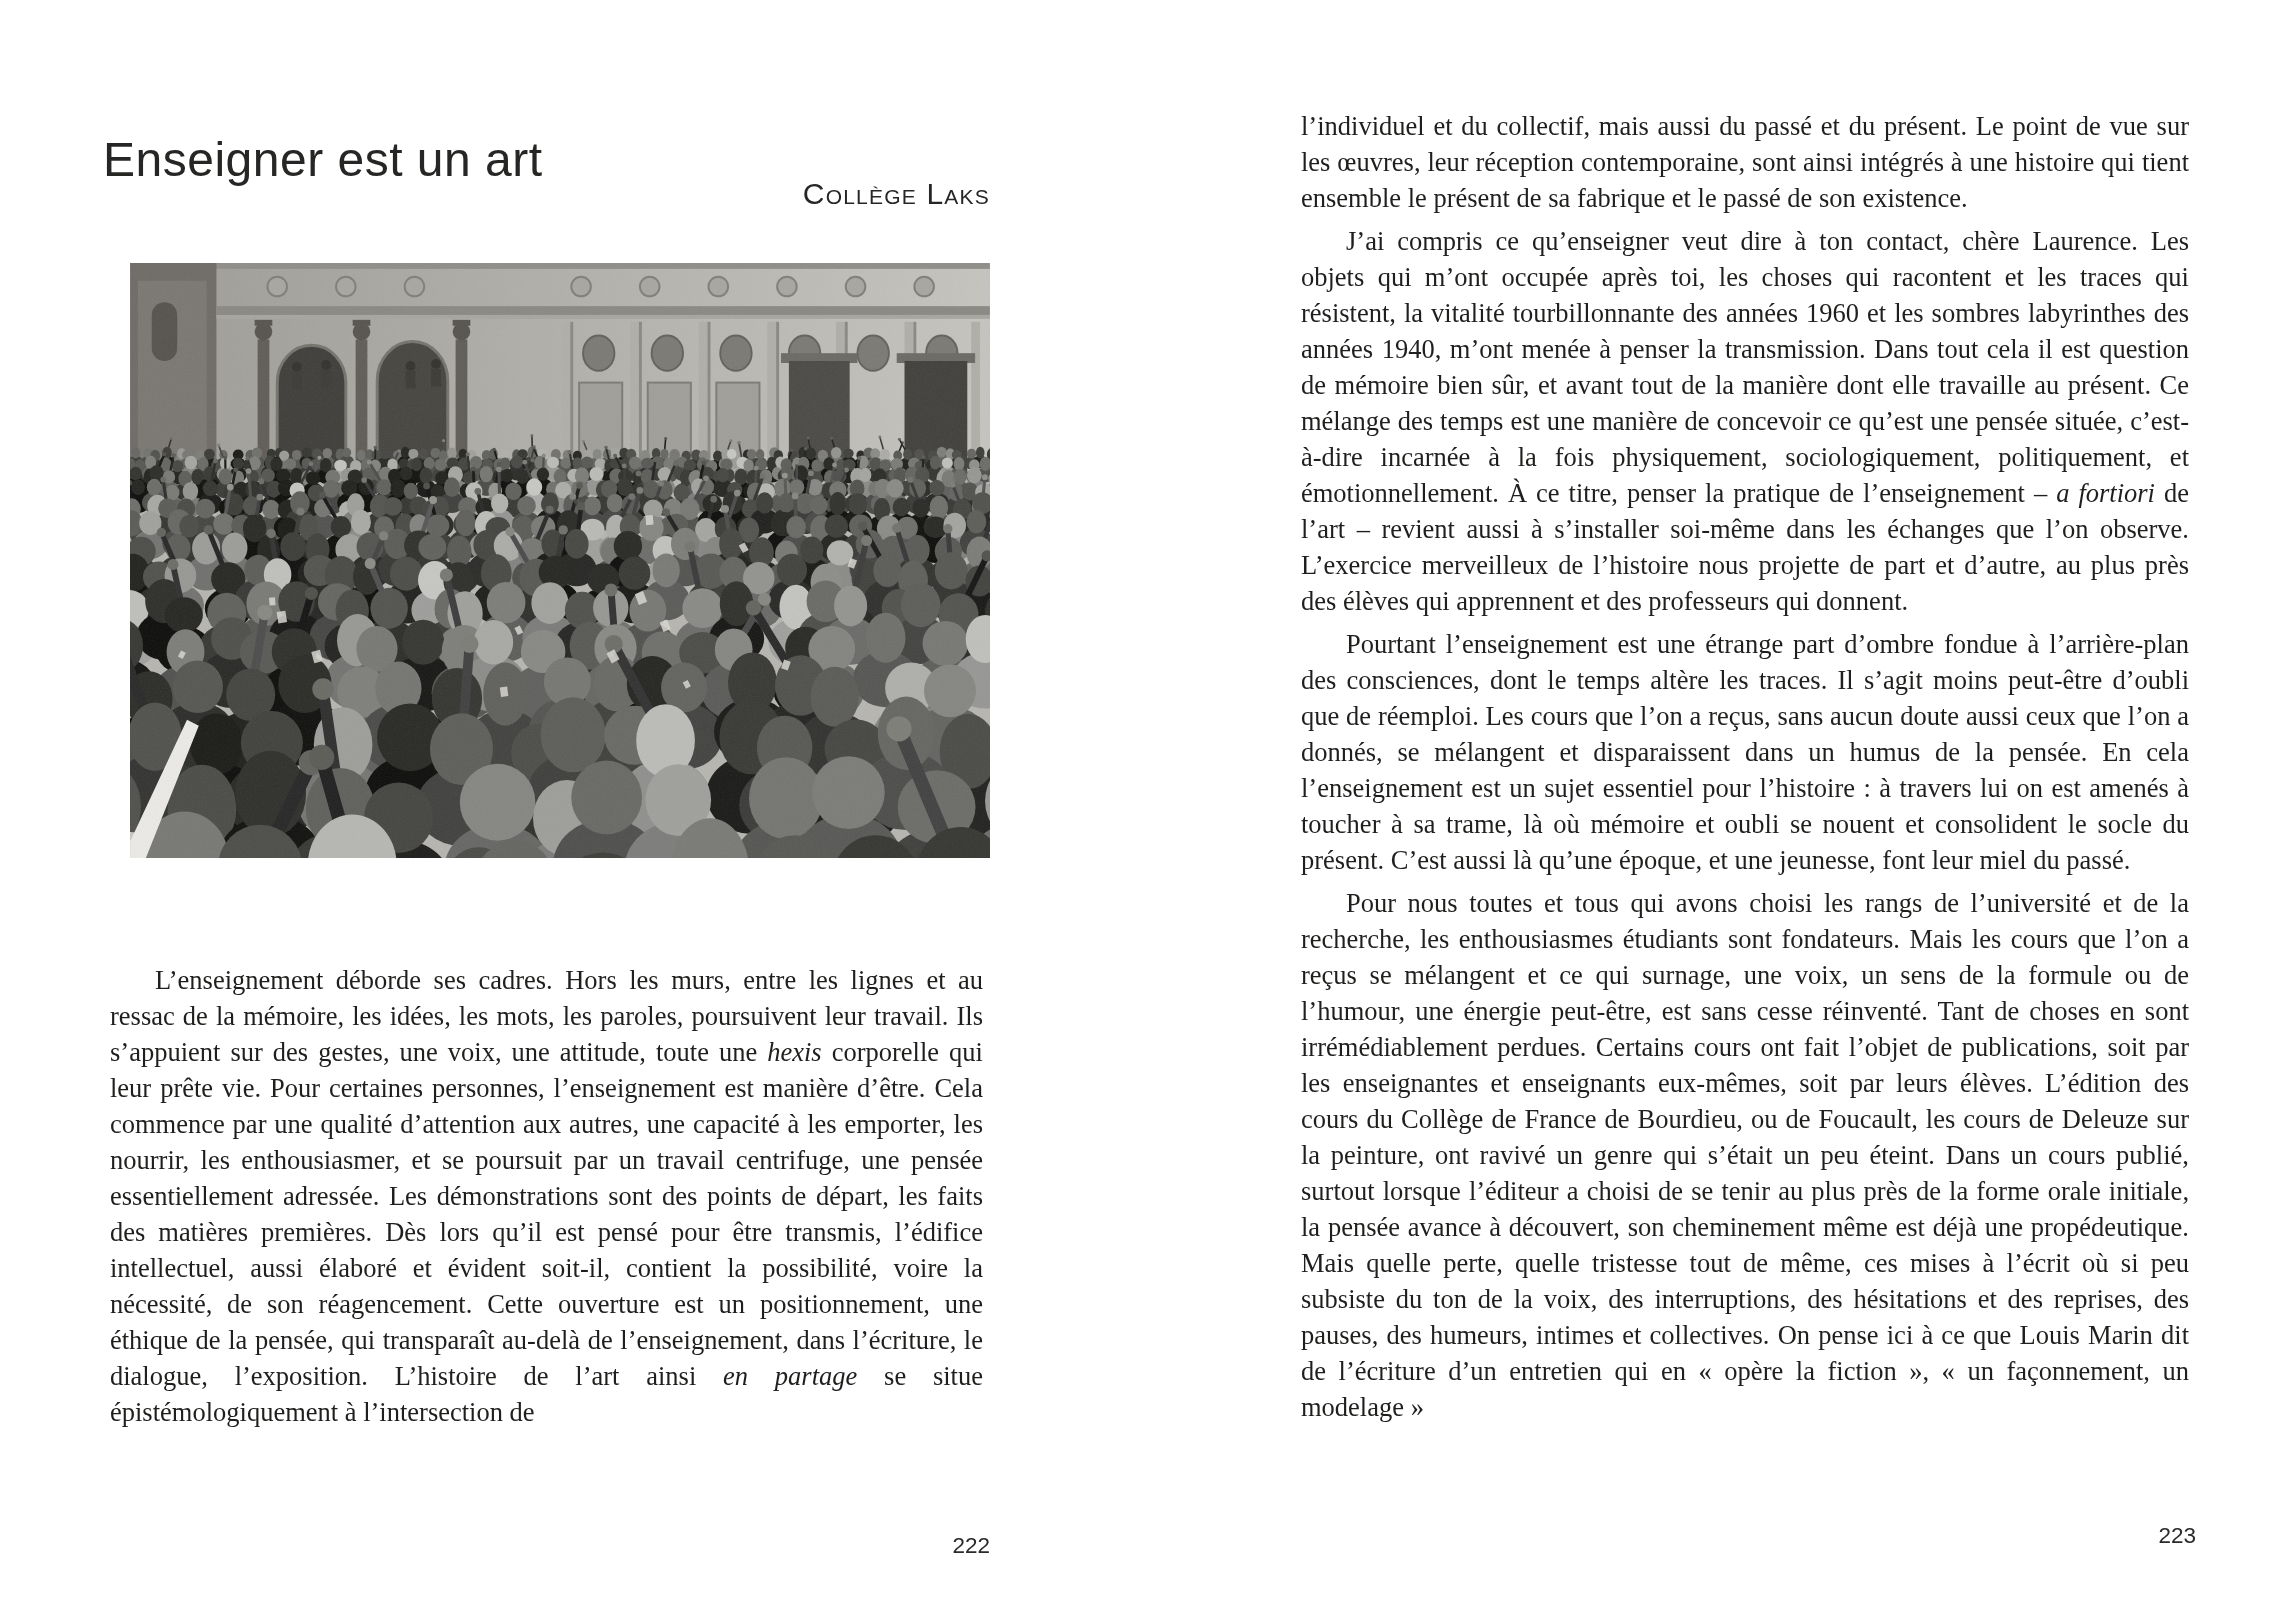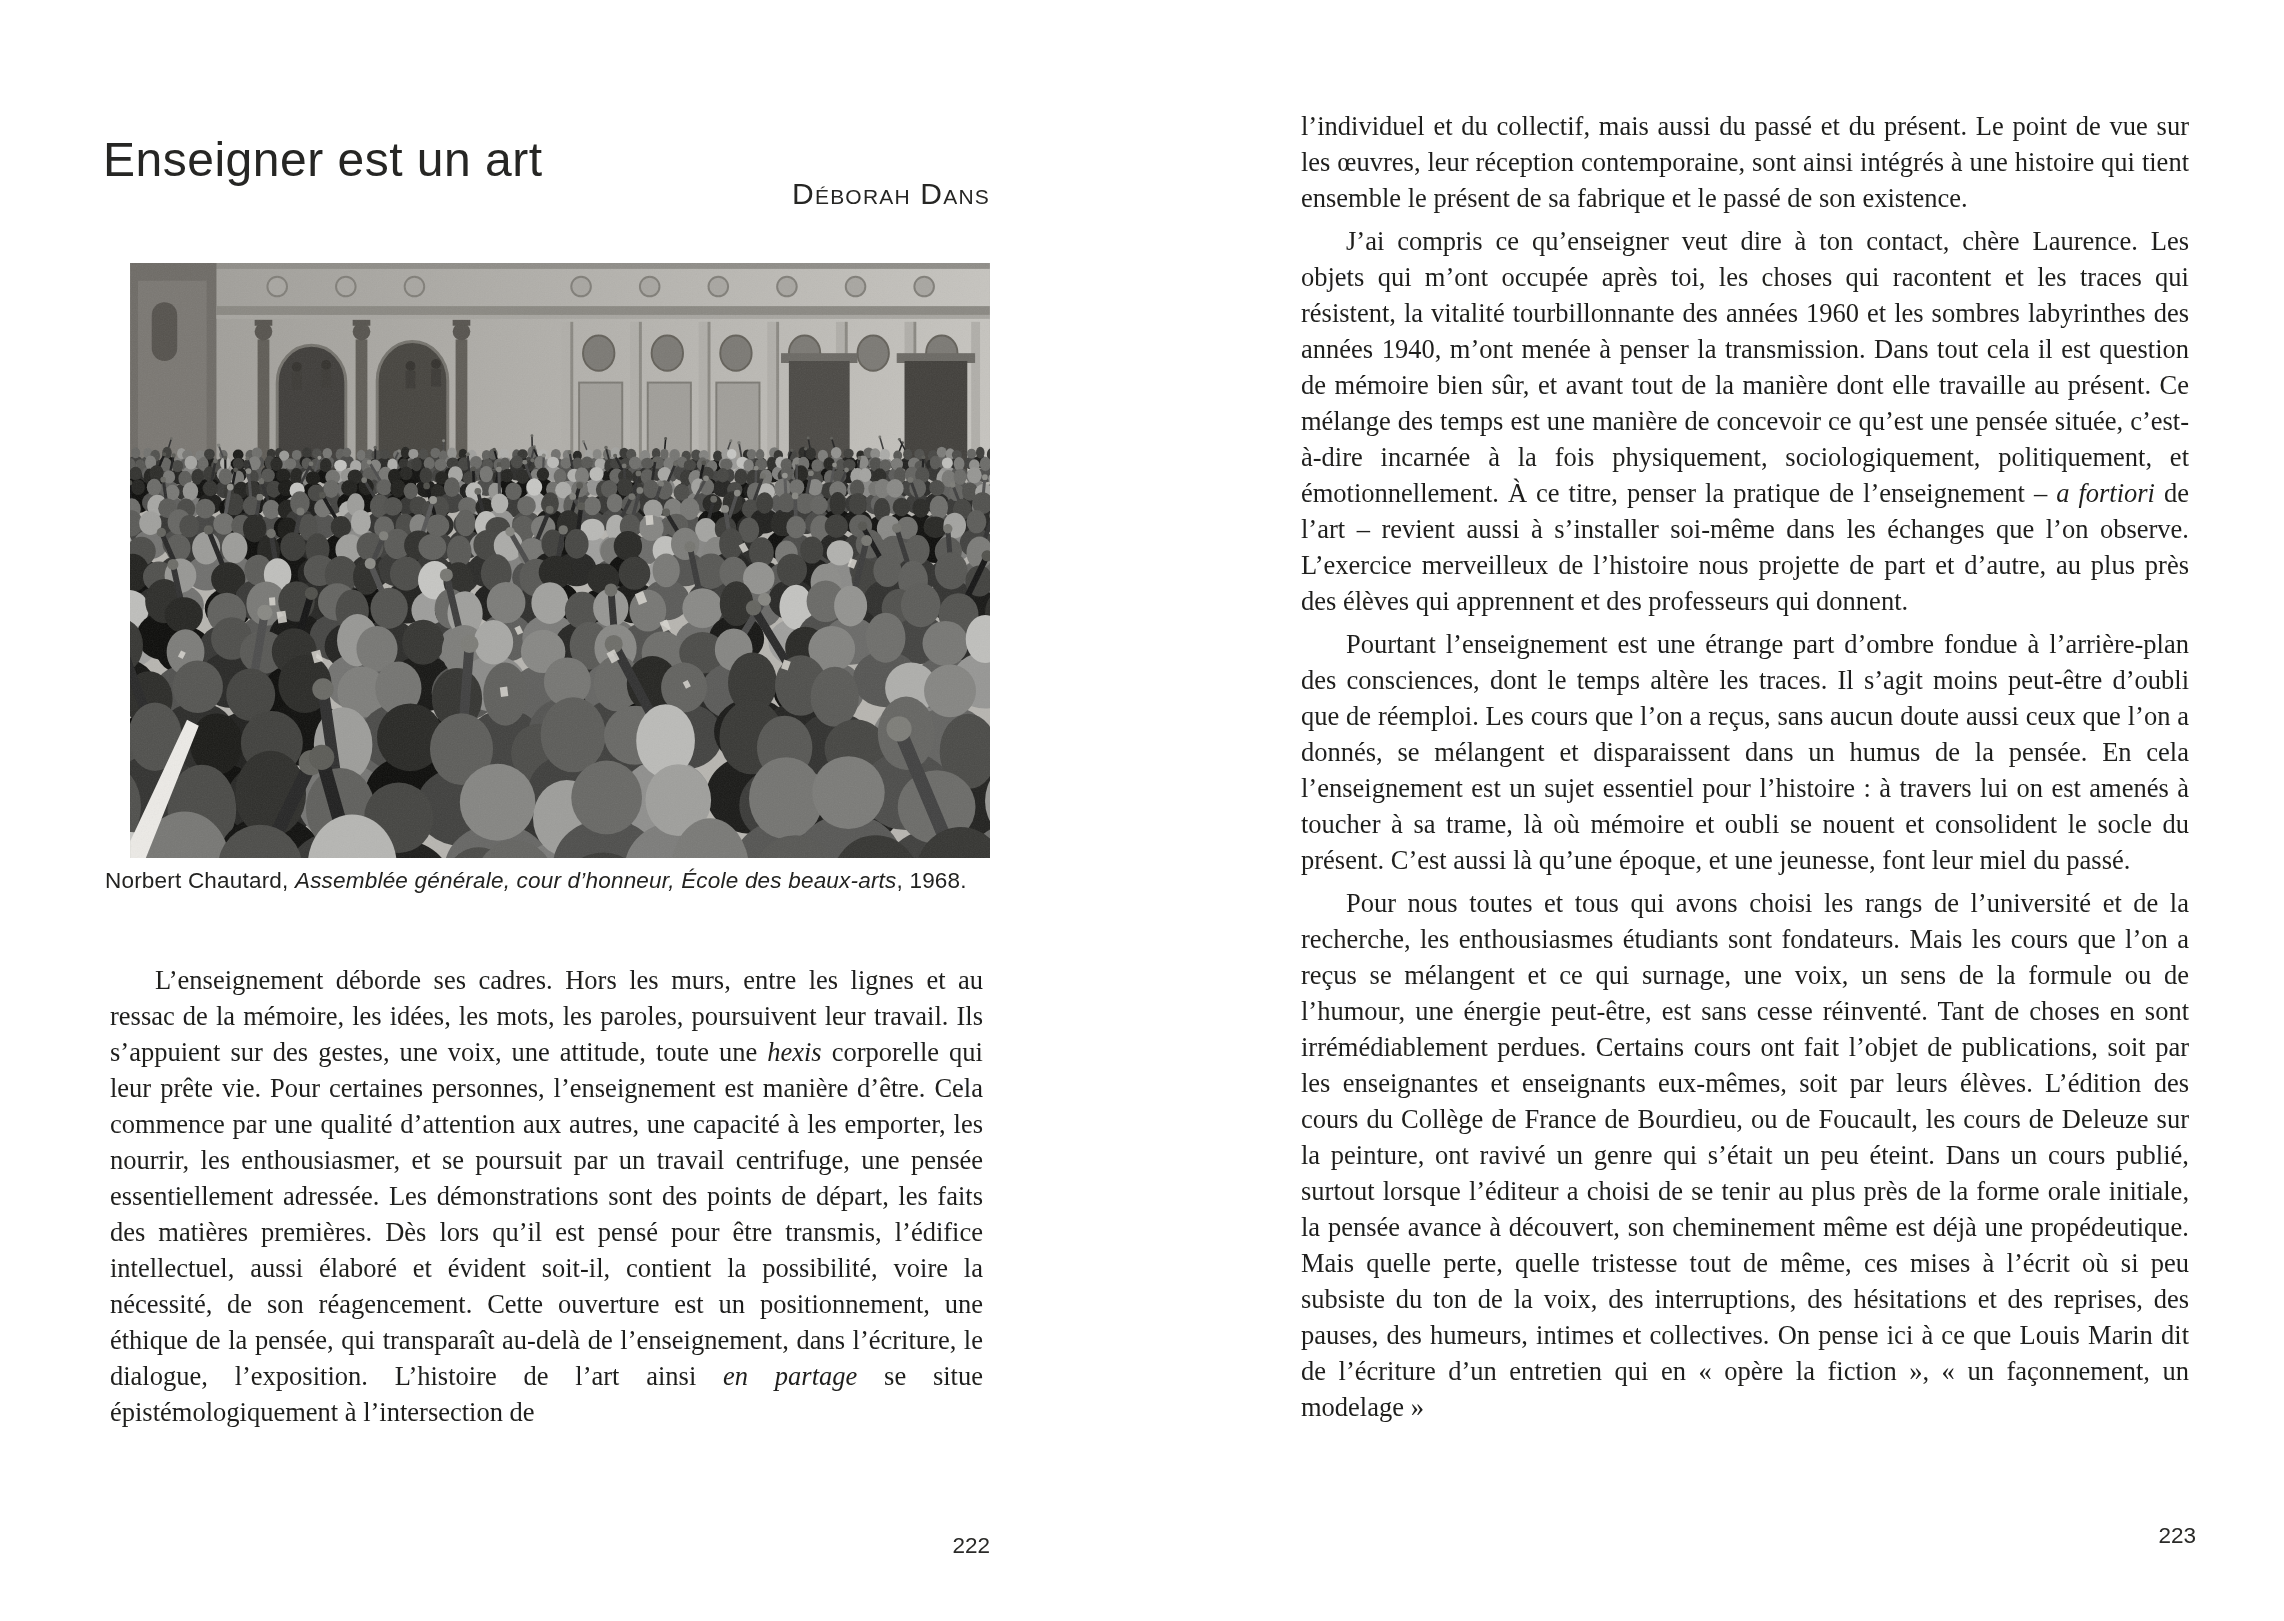--- a/index.html
+++ b/index.html
@@ -43,21 +43,21 @@
   #left-col .pageno{top:1533px}
   #right-col .pageno{top:1523px}
 </style>
 </head>
 <body>
 
 <div class="col" id="left-col">
 
   <h1 class="title">Enseigner est un art</h1>
 
-  <div class="author">Déborah Dans</div>
+  <div class="author">Collège Laks</div>
 
   <figure class="photo" style="margin:0">
     <svg width="860" height="595" viewBox="0 0 877 607" xmlns="http://www.w3.org/2000/svg">
       <defs>
         <linearGradient id="fg" x1="0" y1="0" x2="1" y2="0">
           <stop offset="0" stop-color="#9d9b96"></stop>
           <stop offset="1" stop-color="#c6c4bf"></stop>
         </linearGradient>
         <filter id="grain">
           <feTurbulence type="fractalNoise" baseFrequency="0.8" numOctaves="2"></feTurbulence>
@@ -1453,21 +1453,20 @@
           <rect x="735.0746688991785" y="301.00516848266125" width="6.974353312514722" height="9.06665930626914" fill="#d8d6d0" opacity="0.85" transform="rotate(21 735.0746688991785 301.00516848266125)"></rect>
           <rect x="51.91392075270414" y="395.19970200024545" width="5.4269989975728095" height="7.055098696844652" fill="#d8d6d0" opacity="0.85" transform="rotate(27 51.91392075270414 395.19970200024545)"></rect>
         </g>
 
       <polygon points="0,607 16,607 70,472 58,466 0,590" fill="#eceae6"></polygon>
 
       <rect x="0" y="0" width="877" height="607" filter="url(#grain)" opacity="0.10"></rect>
     </svg>
   </figure>
 
-  <figcaption class="caption"><span>Norbert Chautard, </span><i>Assemblée générale, cour d’honneur, École des beaux-arts</i><span>, 1968.</span></figcaption>
 
   <div class="bodytext">
     <p class="bp ind"><span>L’enseignement déborde ses cadres. Hors les murs, entre les lignes et au ressac de la mémoire, les idées, les mots, les paroles, poursuivent leur travail. Ils s’appuient sur des gestes, une voix, une attitude, toute une </span><i>hexis</i><span> corporelle qui leur prête vie. Pour certaines personnes, l’enseignement est manière d’être. Cela commence par une qualité d’attention aux autres, une capacité à les emporter, les nourrir, les enthousiasmer, et se poursuit par un travail centrifuge, une pensée essentiellement adressée. Les démonstrations sont des points de départ, les faits des matières premières. Dès lors qu’il est pensé pour être transmis, l’édifice intellectuel, aussi élaboré et évident soit-il, contient la possibilité, voire la nécessité, de son réagencement. Cette ouverture est un positionnement, une éthique de la pensée, qui transparaît au-delà de l’enseignement, dans l’écriture, le dialogue, l’exposition. L’histoire de l’art ainsi </span><i>en partage</i><span> se situe épistémologiquement à l’intersection de</span></p>
   </div>
 
   <div class="pageno">222</div>
 </div>
 
 <div class="col" id="right-col">
   <div class="bodytext">

